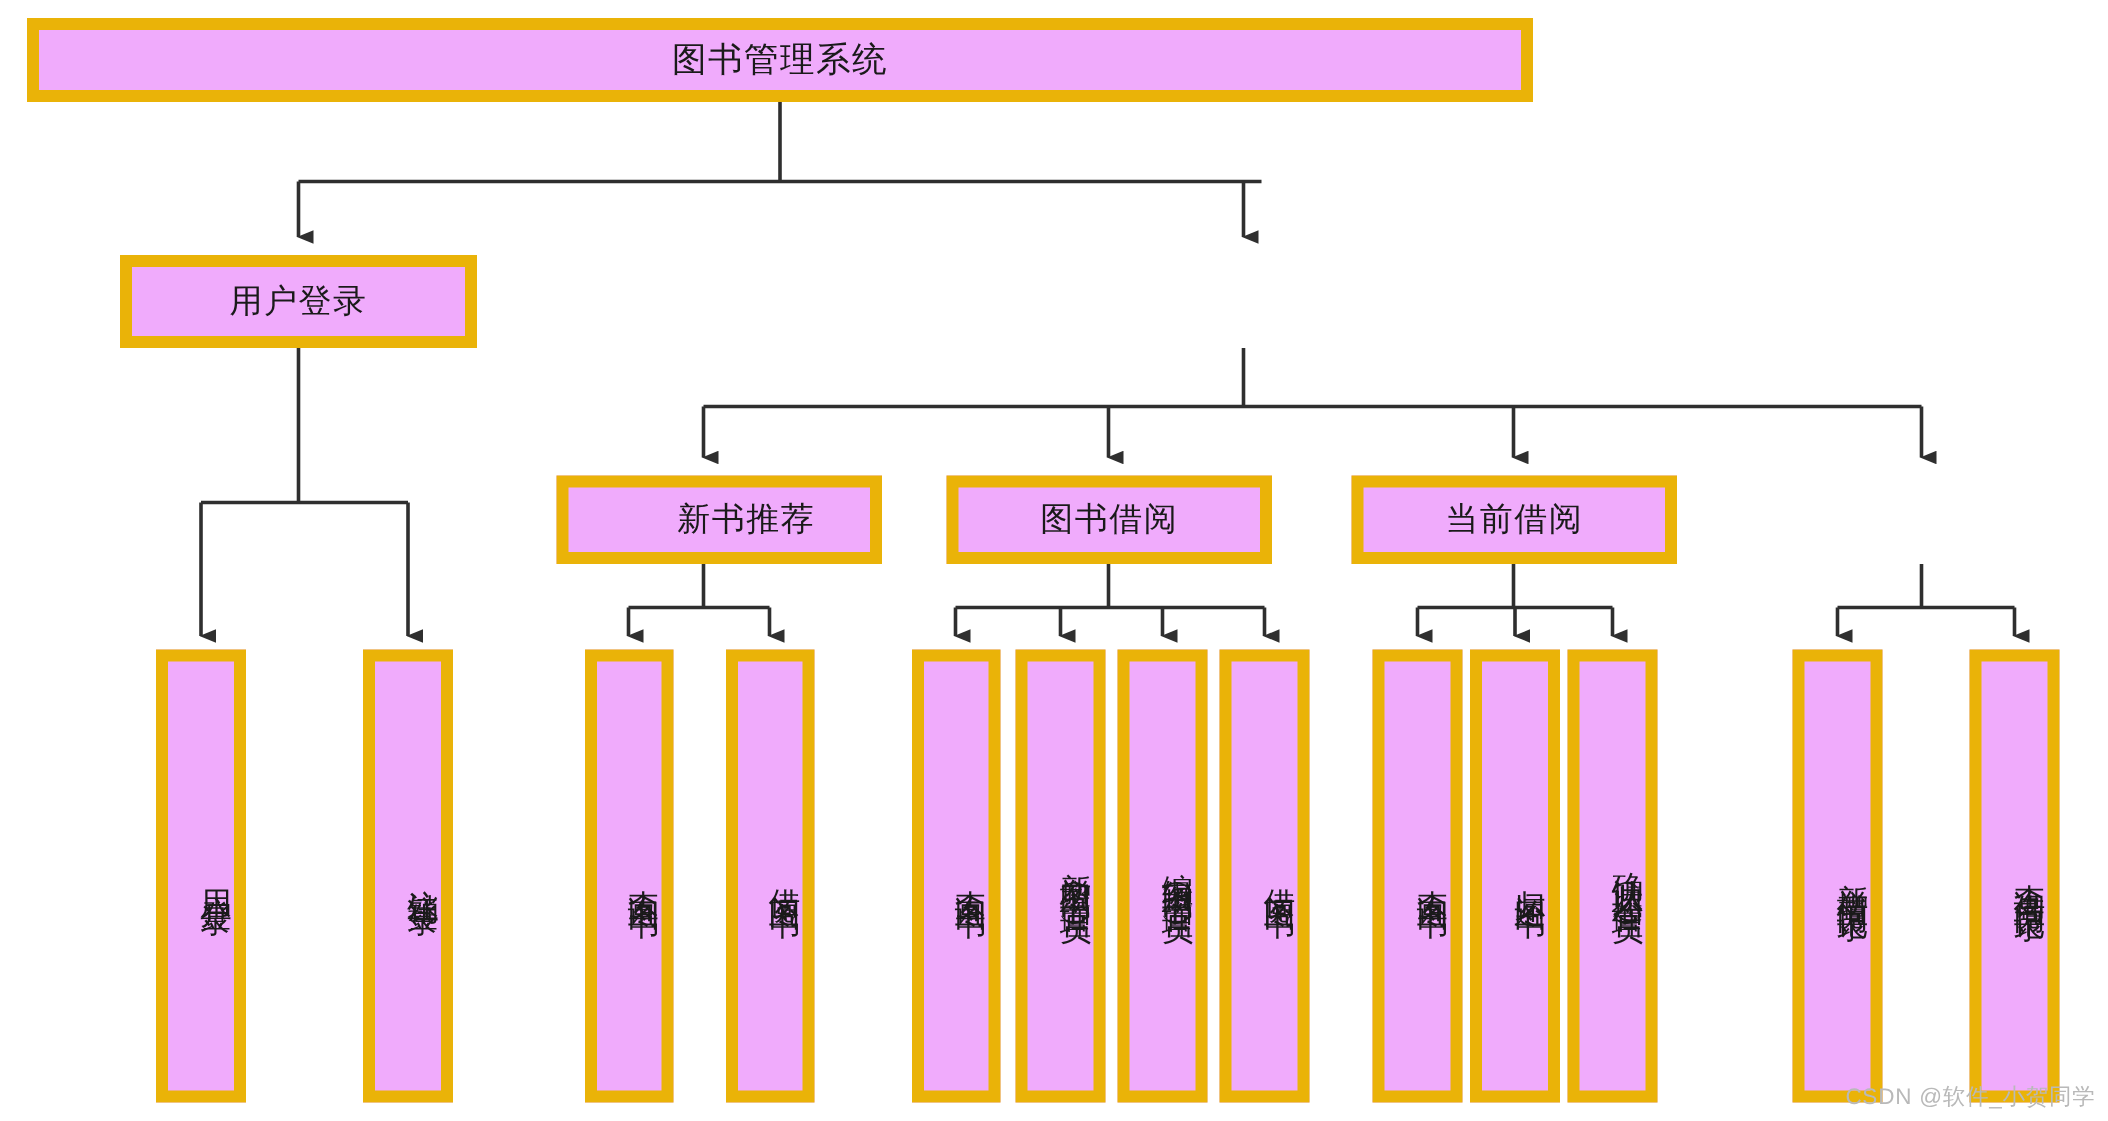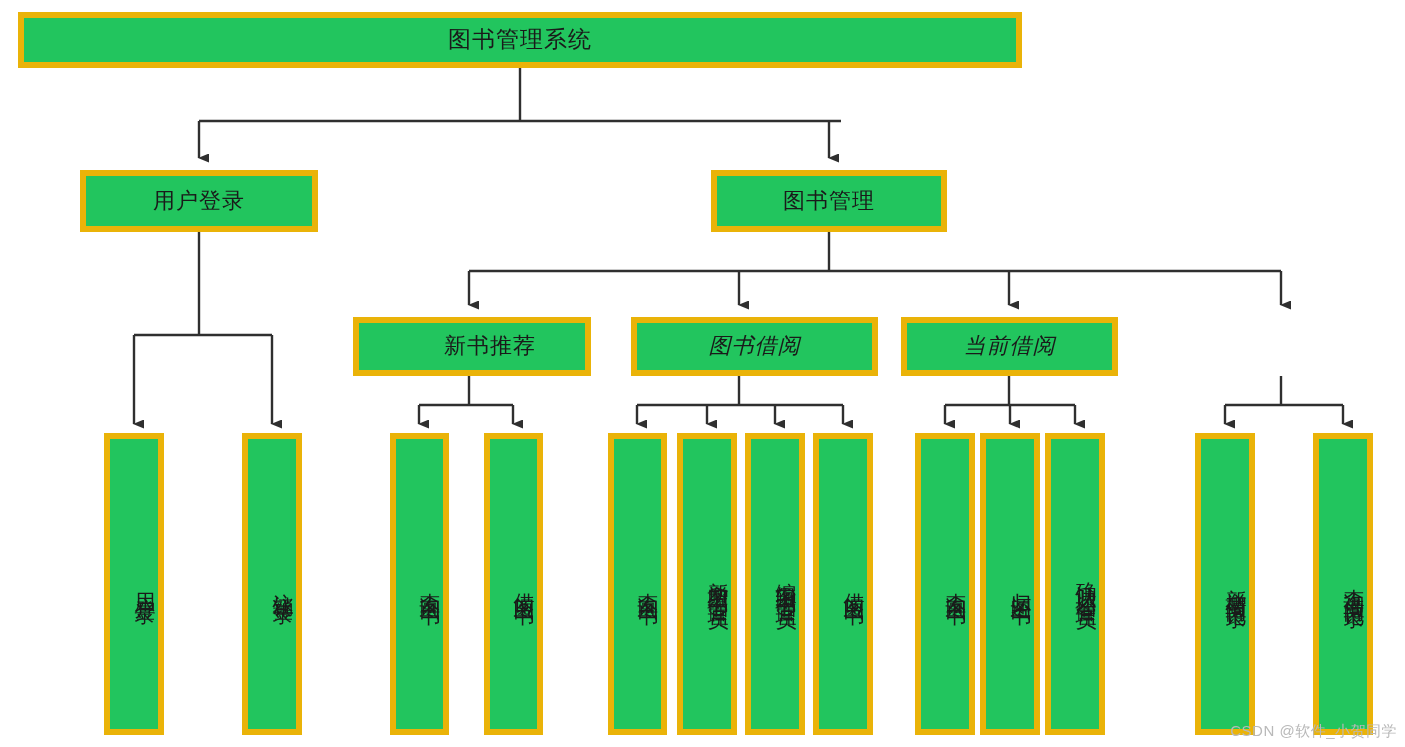--- a/index.html
+++ b/index.html
@@ -22,22 +22,22 @@
     position: absolute;
     left: 0;
     top: 0;
     width: 1405px;
     height: 747px;
     pointer-events: none;
   }
   .node {
     position: absolute;
     box-sizing: border-box;
-    background: #22c55e;
-    border: 6px solid #eab308;
+    background: #f0abfc;
+    border: 8px solid #eab308;
     display: flex;
     align-items: center;
     justify-content: center;
     color: #1a1a1a;
     z-index: 3;
   }
   .node.horiz {
     font-size: 22px;
     letter-spacing: 1px;
     line-height: 1.2;
@@ -121,25 +121,24 @@
       <path d="M1281,376 L1281,405"></path>
       <path d="M1225,405 L1343,405"></path>
       <path d="M1225,405 L1225,424" marker-end="url(#arr)"></path>
       <path d="M1343,405 L1343,424" marker-end="url(#arr)"></path>
     </g>
   </svg>
 
   <div class="node horiz root" style="left:18px; top:12px; width:1004px; height:56px;">图书管理系统</div>
 
   <div class="node horiz" style="left:80px; top:170px; width:238px; height:62px;">用户登录</div>
-  <div class="node horiz" style="left:711px; top:170px; width:236px; height:62px;">图书管理</div>
 
-  <div class="node horiz" style="left:353px; top:317px; width:238px; height:59px;padding-left:36px;">新书推荐</div>
-  <div class="node horiz" style="left:631px; top:317px; width:247px; height:59px;font-style:italic;">图书借阅</div>
-  <div class="node horiz" style="left:901px; top:317px; width:217px; height:59px;font-style:italic;">当前借阅</div>
+  <div class="node horiz" style="left:371px; top:317px; width:217px; height:59px;padding-left:36px;">新书推荐</div>
+  <div class="node horiz" style="left:631px; top:317px; width:217px; height:59px;">图书借阅</div>
+  <div class="node horiz" style="left:901px; top:317px; width:217px; height:59px;">当前借阅</div>
 
   <div class="node vert" style="left:104px; top:433px; width:60px; height:302px;">用户登录</div>
   <div class="node vert" style="left:242px; top:433px; width:60px; height:302px;">注销登录</div>
 
   <div class="node vert" style="left:390px; top:433px; width:59px; height:302px;">查询图书</div>
   <div class="node vert" style="left:484px; top:433px; width:59px; height:302px;">借阅图书</div>
 
   <div class="node vert" style="left:608px; top:433px; width:59px; height:302px;">查询图书</div>
   <div class="node vert tall" style="left:677px; top:433px; width:60px; height:302px;">新增图书（管理员）</div>
   <div class="node vert tall" style="left:745px; top:433px; width:60px; height:302px;">编辑图书（管理员）</div>

